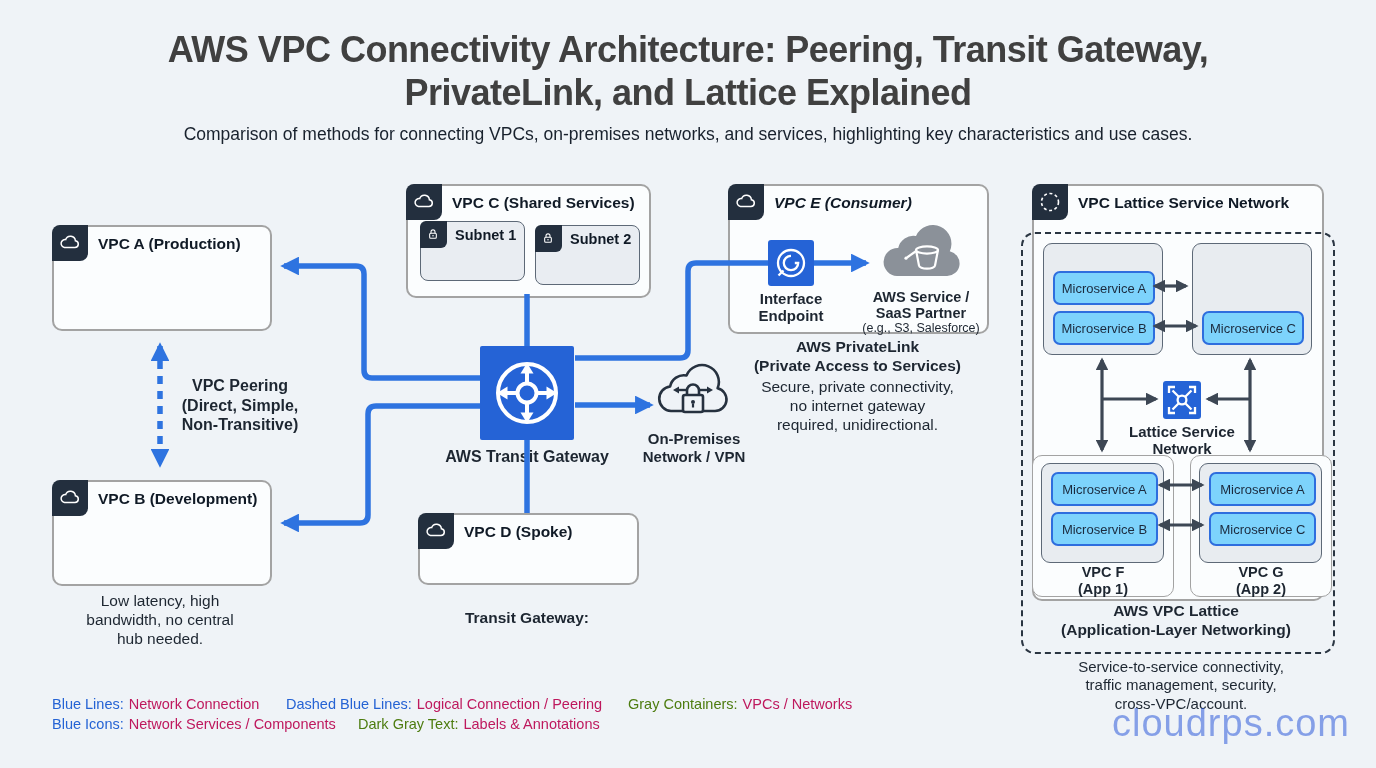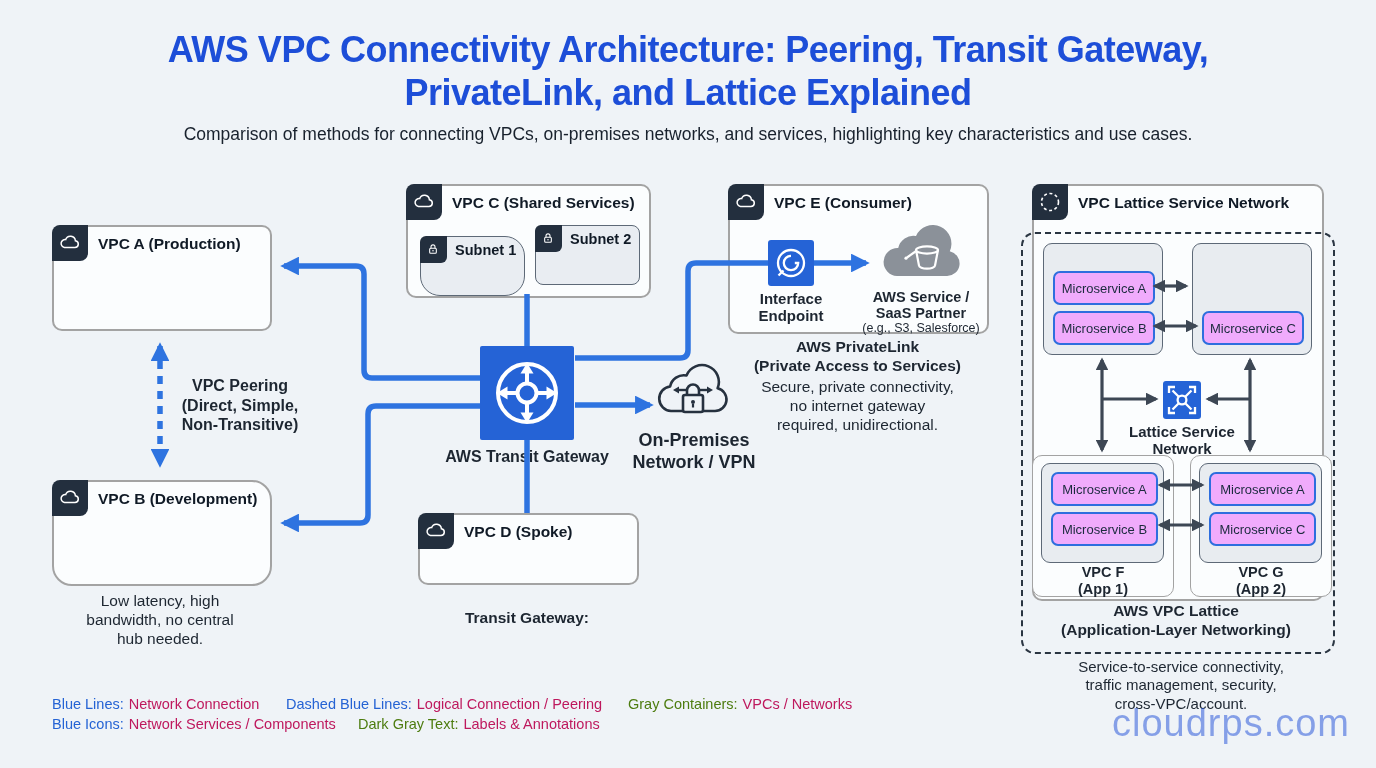--- a/index.html
+++ b/index.html
@@ -1,36 +1,36 @@
 <!DOCTYPE html>
 <html><head>
 <meta charset="utf-8">
 <style>
   html,body{margin:0;padding:0;}
   body{font-family:"Liberation Sans","DejaVu Sans",sans-serif;background:#eff3f7;}
   #canvas{position:relative;width:1376px;height:768px;background:#eff3f7;overflow:hidden;}
 
   .title{position:absolute;top:28px;left:0;width:100%;text-align:center;
-         font-size:36px;line-height:1.2;font-weight:800;color:#1d4ed8;
+         font-size:36px;line-height:1.2;font-weight:800;color:#404040;
          letter-spacing:-0.5px;white-space:pre-line;}
   .subtitle{position:absolute;top:124px;left:0;width:100%;text-align:center;
          font-size:17.5px;color:#18212d;}
 
   .vpcbox{position:absolute;background:#fbfdfe;border:2px solid #a3a3a3;border-radius:10px;}
   .corner{position:absolute;top:-2px;left:-2px;width:36px;height:36px;background:#232f3e;
           border-radius:8px 0 8px 0;display:flex;align-items:center;justify-content:center;}
   .vpctitle{position:absolute;left:44px;top:8px;font-weight:700;font-size:15.5px;
           color:#101a26;white-space:nowrap;}
 
   .subnet{position:absolute;background:#e9edf2;border:1.5px solid #5d6977;border-radius:8px;}
   .subnet .corner{width:27px;height:27px;border-radius:6px 0 6px 0;top:-1.5px;left:-1.5px;}
   .subnet .vpctitle{left:34px;top:5px;font-size:14.5px;}
 
   .graybox{position:absolute;background:#e8ecf0;border:1.5px solid #5d6977;border-radius:9px;}
-  .ms{position:absolute;background:#f0abfc;border:2px solid #2e6ede;border-radius:7px;
+  .ms{position:absolute;background:#7dd3fc;border:2px solid #2e6ede;border-radius:7px;
       display:flex;align-items:center;justify-content:center;font-size:13px;
       font-weight:500;color:#1b2a3d;}
 
   .icon-sq{position:absolute;background:#2563d6;display:flex;align-items:center;justify-content:center;border-radius:3px;}
 
   .cap{position:absolute;text-align:center;white-space:pre-line;font-size:15.5px;
        line-height:1.22;color:#1d2631;}
   .b{font-weight:700;}
   .pre{white-space:pre-line;}
 
@@ -58,21 +58,21 @@
 
   <div class="vpcbox" style="left:52px;top:225px;width:216px;height:102px;">
     <span class="corner">
       <svg width="24" height="24" viewBox="0 0 24 24">
           <path d="M6.5 16.5h10.3a3.4 3.4 0 0 0 .6-6.76A5 5 0 0 0 7.7 8.6a3.9 3.9 0 0 0-1.2 7.9z" fill="none" stroke="#fff" stroke-width="1.5"></path>
         </svg>
     </span>
     <span class="vpctitle">VPC A (Production)</span>
   </div>
 
-  <div class="vpcbox" style="left:52px;top:480px;width:216px;height:102px;border-radius:20px;">
+  <div class="vpcbox" style="left:52px;top:480px;width:216px;height:102px;">
     <span class="corner">
       <svg width="24" height="24" viewBox="0 0 24 24">
           <path d="M6.5 16.5h10.3a3.4 3.4 0 0 0 .6-6.76A5 5 0 0 0 7.7 8.6a3.9 3.9 0 0 0-1.2 7.9z" fill="none" stroke="#fff" stroke-width="1.5"></path>
         </svg>
     </span>
     <span class="vpctitle">VPC B (Development)</span>
   </div>
 
   <div class="cap b" style="left:162px;top:376px;width:156px;font-size:16px;">VPC Peering
 (Direct, Simple,
@@ -81,21 +81,21 @@
 bandwidth, no central
 hub needed.</div>
 
   <div class="vpcbox" style="left:406px;top:184px;width:241px;height:110px;">
     <span class="corner">
       <svg width="24" height="24" viewBox="0 0 24 24">
           <path d="M6.5 16.5h10.3a3.4 3.4 0 0 0 .6-6.76A5 5 0 0 0 7.7 8.6a3.9 3.9 0 0 0-1.2 7.9z" fill="none" stroke="#fff" stroke-width="1.5"></path>
         </svg>
     </span>
     <span class="vpctitle">VPC C (Shared Services)</span>
-    <div class="subnet" style="left:12px;top:50px;width:103px;height:58px;border-radius:20px;">
+    <div class="subnet" style="left:12px;top:35px;width:103px;height:58px;">
       <span class="corner">
         <svg width="16" height="16" viewBox="0 0 24 24">
             <rect x="7" y="11" width="10" height="7.5" rx="1.5" fill="none" stroke="#fff" stroke-width="1.6"></rect>
             <path d="M9 11V8.8a3 3 0 0 1 6 0V11" fill="none" stroke="#fff" stroke-width="1.6"></path>
             <circle cx="12" cy="14.5" r="1.1" fill="#fff"></circle>
           </svg>
       </span>
       <span class="vpctitle">Subnet 1</span>
     </div>
     <div class="subnet" style="left:127px;top:39px;width:103px;height:58px;">
@@ -144,24 +144,24 @@
       <line x1="36" y1="28" x2="27" y2="28" stroke="#26313f" stroke-width="2.4"></line>
       <path d="M23 28 L29 24.5 V31.5 Z" fill="#26313f"></path>
       <line x1="50" y1="28" x2="59" y2="28" stroke="#26313f" stroke-width="2.4"></line>
       <path d="M63 28 L57 24.5 V31.5 Z" fill="#26313f"></path>
       <path d="M37 33 v-4.5 a6 6 0 0 1 12 0 V33" fill="none" stroke="#26313f" stroke-width="2.6"></path>
       <rect x="33" y="33" width="20" height="17" rx="2" fill="#eff3f7" stroke="#26313f" stroke-width="2.6"></rect>
       <circle cx="43" cy="40" r="2" fill="#26313f"></circle>
       <line x1="43" y1="42" x2="43" y2="45.5" stroke="#26313f" stroke-width="2.2"></line>
     </svg>
   </span>
-  <div class="cap b" style="left:628px;top:430px;width:132px;font-size:18px;">On-Premises
+  <div class="cap b" style="left:628px;top:430px;width:132px;font-size:15px;">On-Premises
 Network / VPN</div>
 
-  <div class="vpcbox" style="left:728px;top:184px;width:257px;height:146px;">
+  <div class="vpcbox" style="left:728px;top:184px;width:257px;height:146px;font-style:italic;">
     <span class="corner">
       <svg width="24" height="24" viewBox="0 0 24 24">
           <path d="M6.5 16.5h10.3a3.4 3.4 0 0 0 .6-6.76A5 5 0 0 0 7.7 8.6a3.9 3.9 0 0 0-1.2 7.9z" fill="none" stroke="#fff" stroke-width="1.5"></path>
         </svg>
     </span>
     <span class="vpctitle">VPC E (Consumer)</span>
   </div>
   <div class="icon-sq" style="left:768px;top:240px;width:46px;height:46px;">
     <svg width="46" height="46" viewBox="0 0 46 46">
       <circle cx="23" cy="23" r="13" fill="none" stroke="#fff" stroke-width="2.3"></circle>

